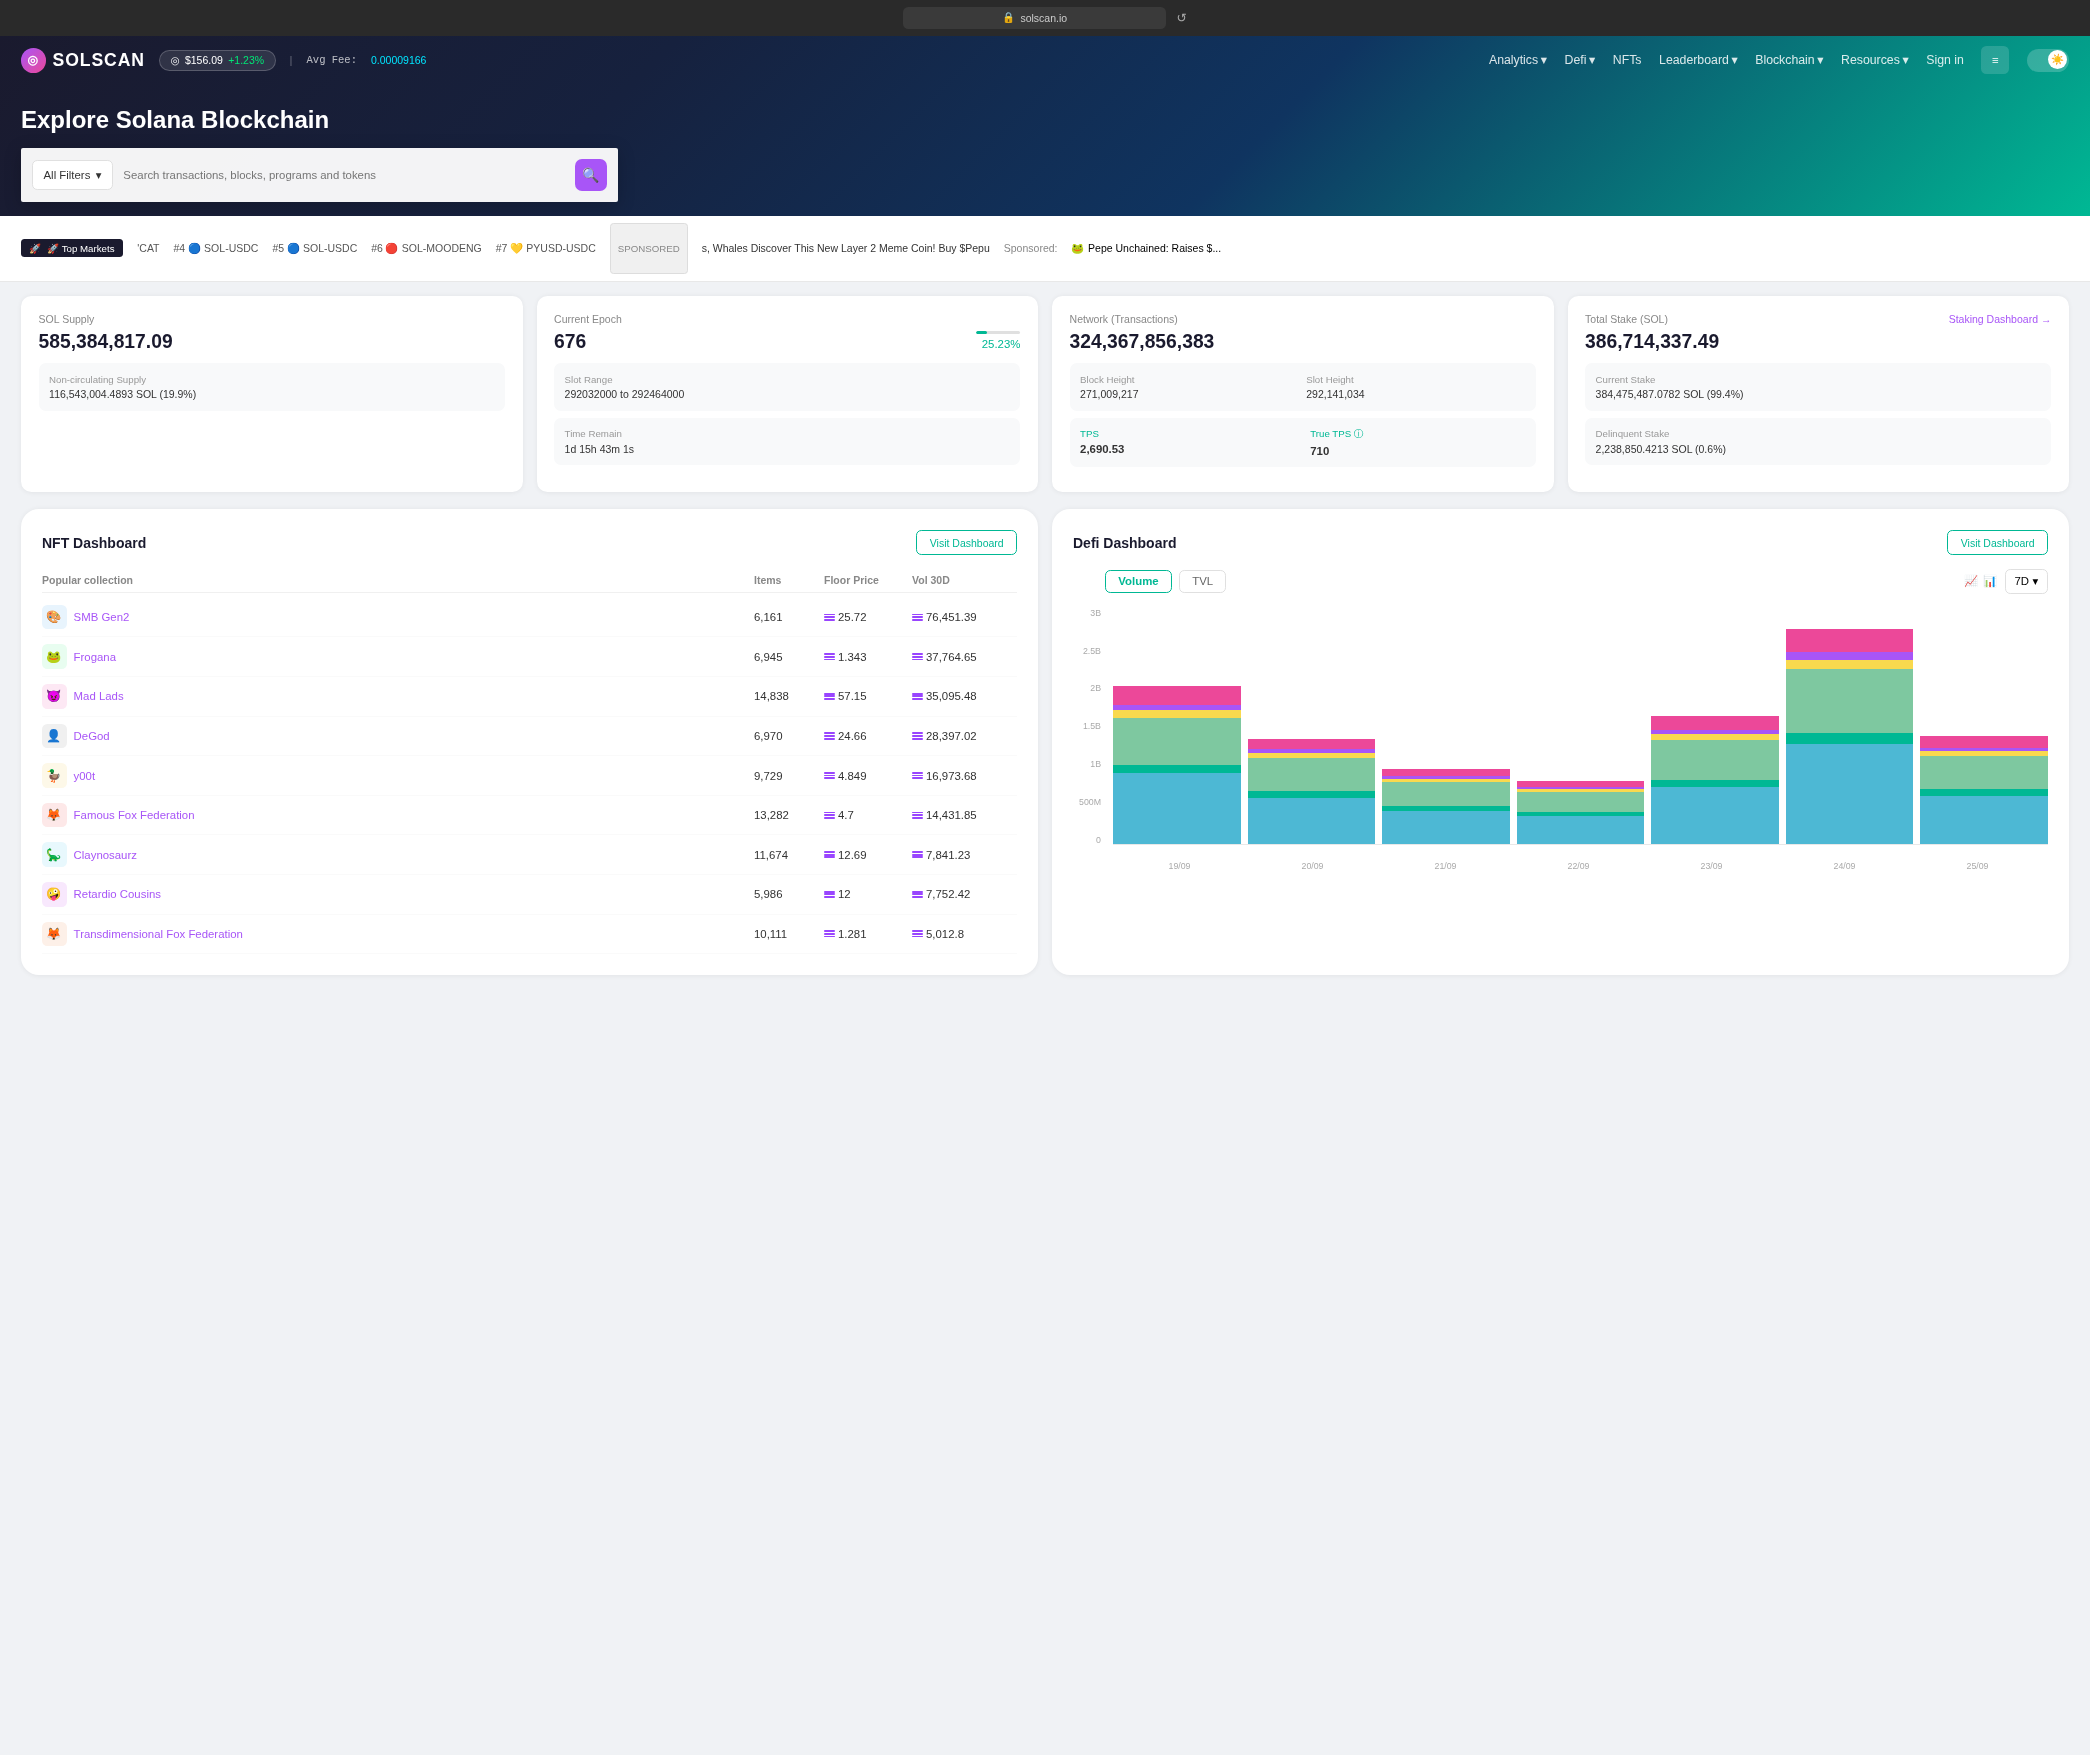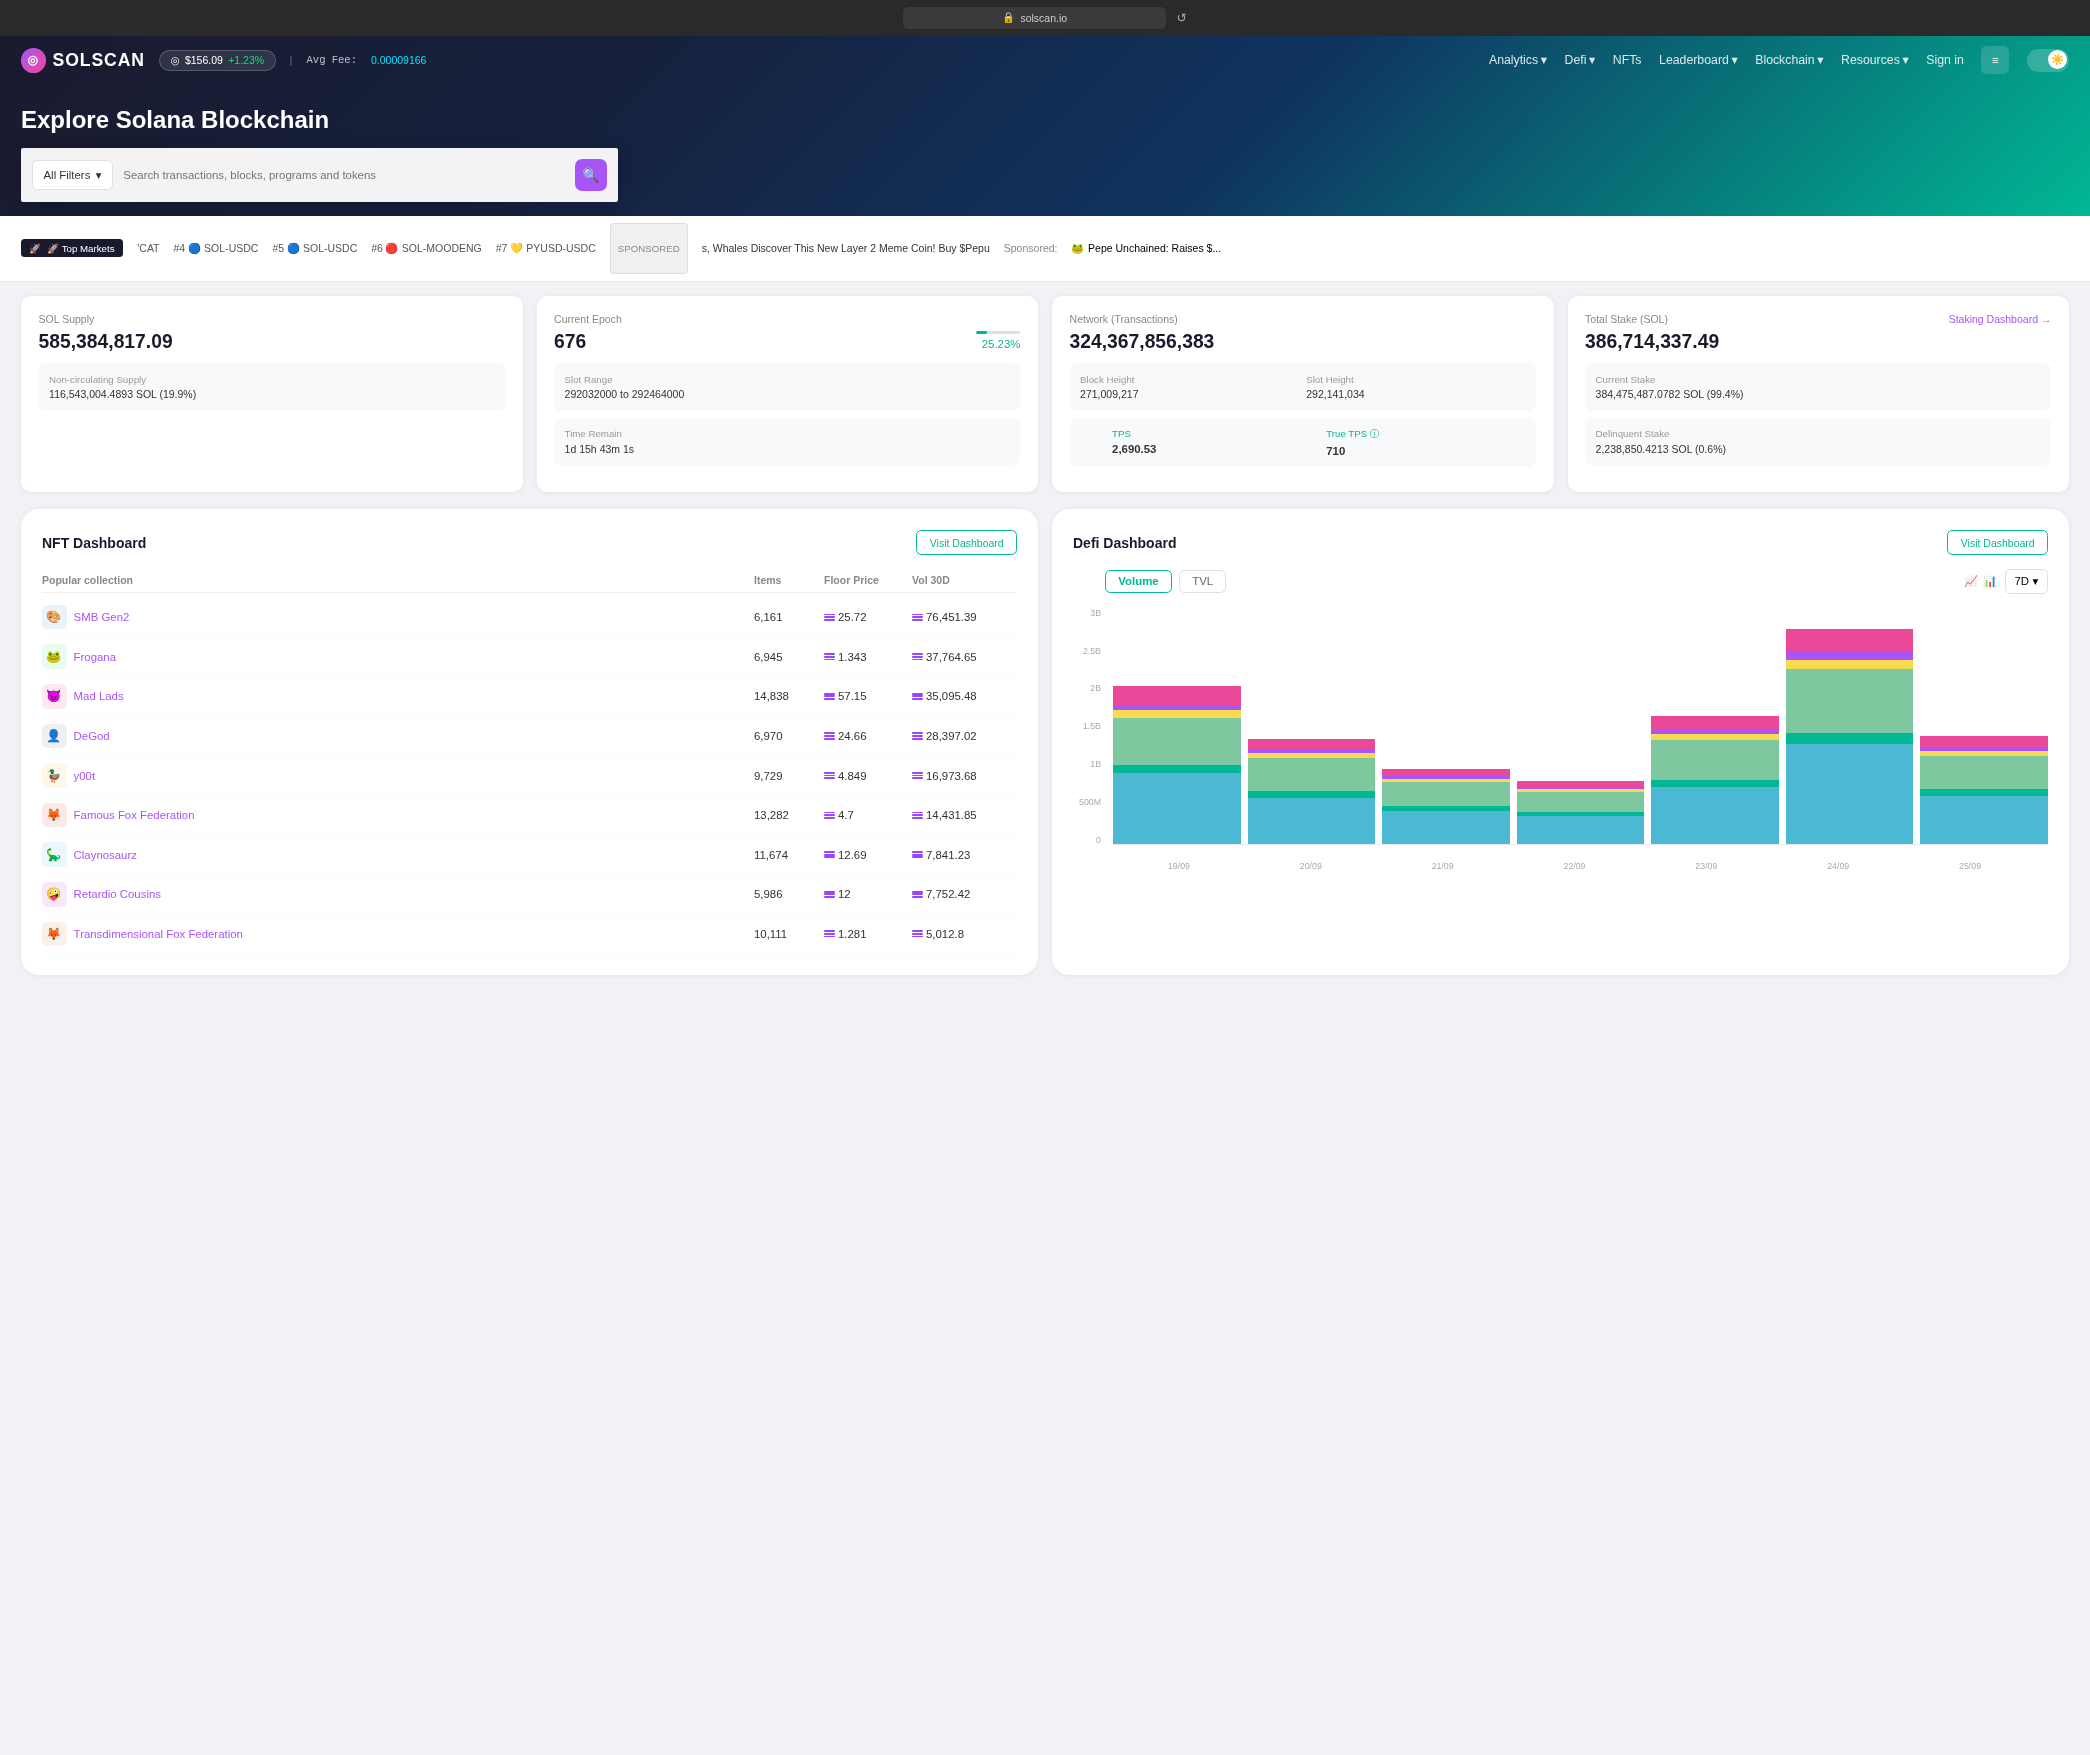--- a/index.html
+++ b/index.html
@@ -341,21 +341,21 @@
     .chart-area {
       position: absolute;
       left: 40px; right: 0; top: 0; bottom: 26px;
       display: flex;
       align-items: flex-end;
       gap: 7px;
       border-bottom: 0.9px solid #e8e8e8;
     }
     .chart-x-axis {
       position: absolute;
-      left: 40px; right: 12px; bottom: 0;
+      left: 40px; right: 4px; bottom: 0;
       display: flex;
     }
     .x-label {
       font-size: 8.8px;
       color: #aaa;
       text-align: center;
       flex: 1;
     }
     .bar-group {
       flex: 1;
@@ -488,21 +488,21 @@
             <div class="stat-sub-label">Block Height</div>
             <div class="stat-sub-value">271,009,217</div>
           </div>
           <div>
             <div class="stat-sub-label">Slot Height</div>
             <div class="stat-sub-value">292,141,034</div>
           </div>
         </div>
       </div>
       <div class="stat-sub-card">
-        <div style="display:grid;grid-template-columns:1fr 1fr;gap:15px;margin-left:32px;">
+        <div style="display:grid;grid-template-columns:1fr 1fr;gap:15px;">
           <div>
             <div class="tps-label">TPS</div>
             <div class="tps-value">2,690.53</div>
           </div>
           <div>
             <div class="tps-label">True TPS ⓘ</div>
             <div class="tps-value">710</div>
           </div>
         </div>
       </div>

